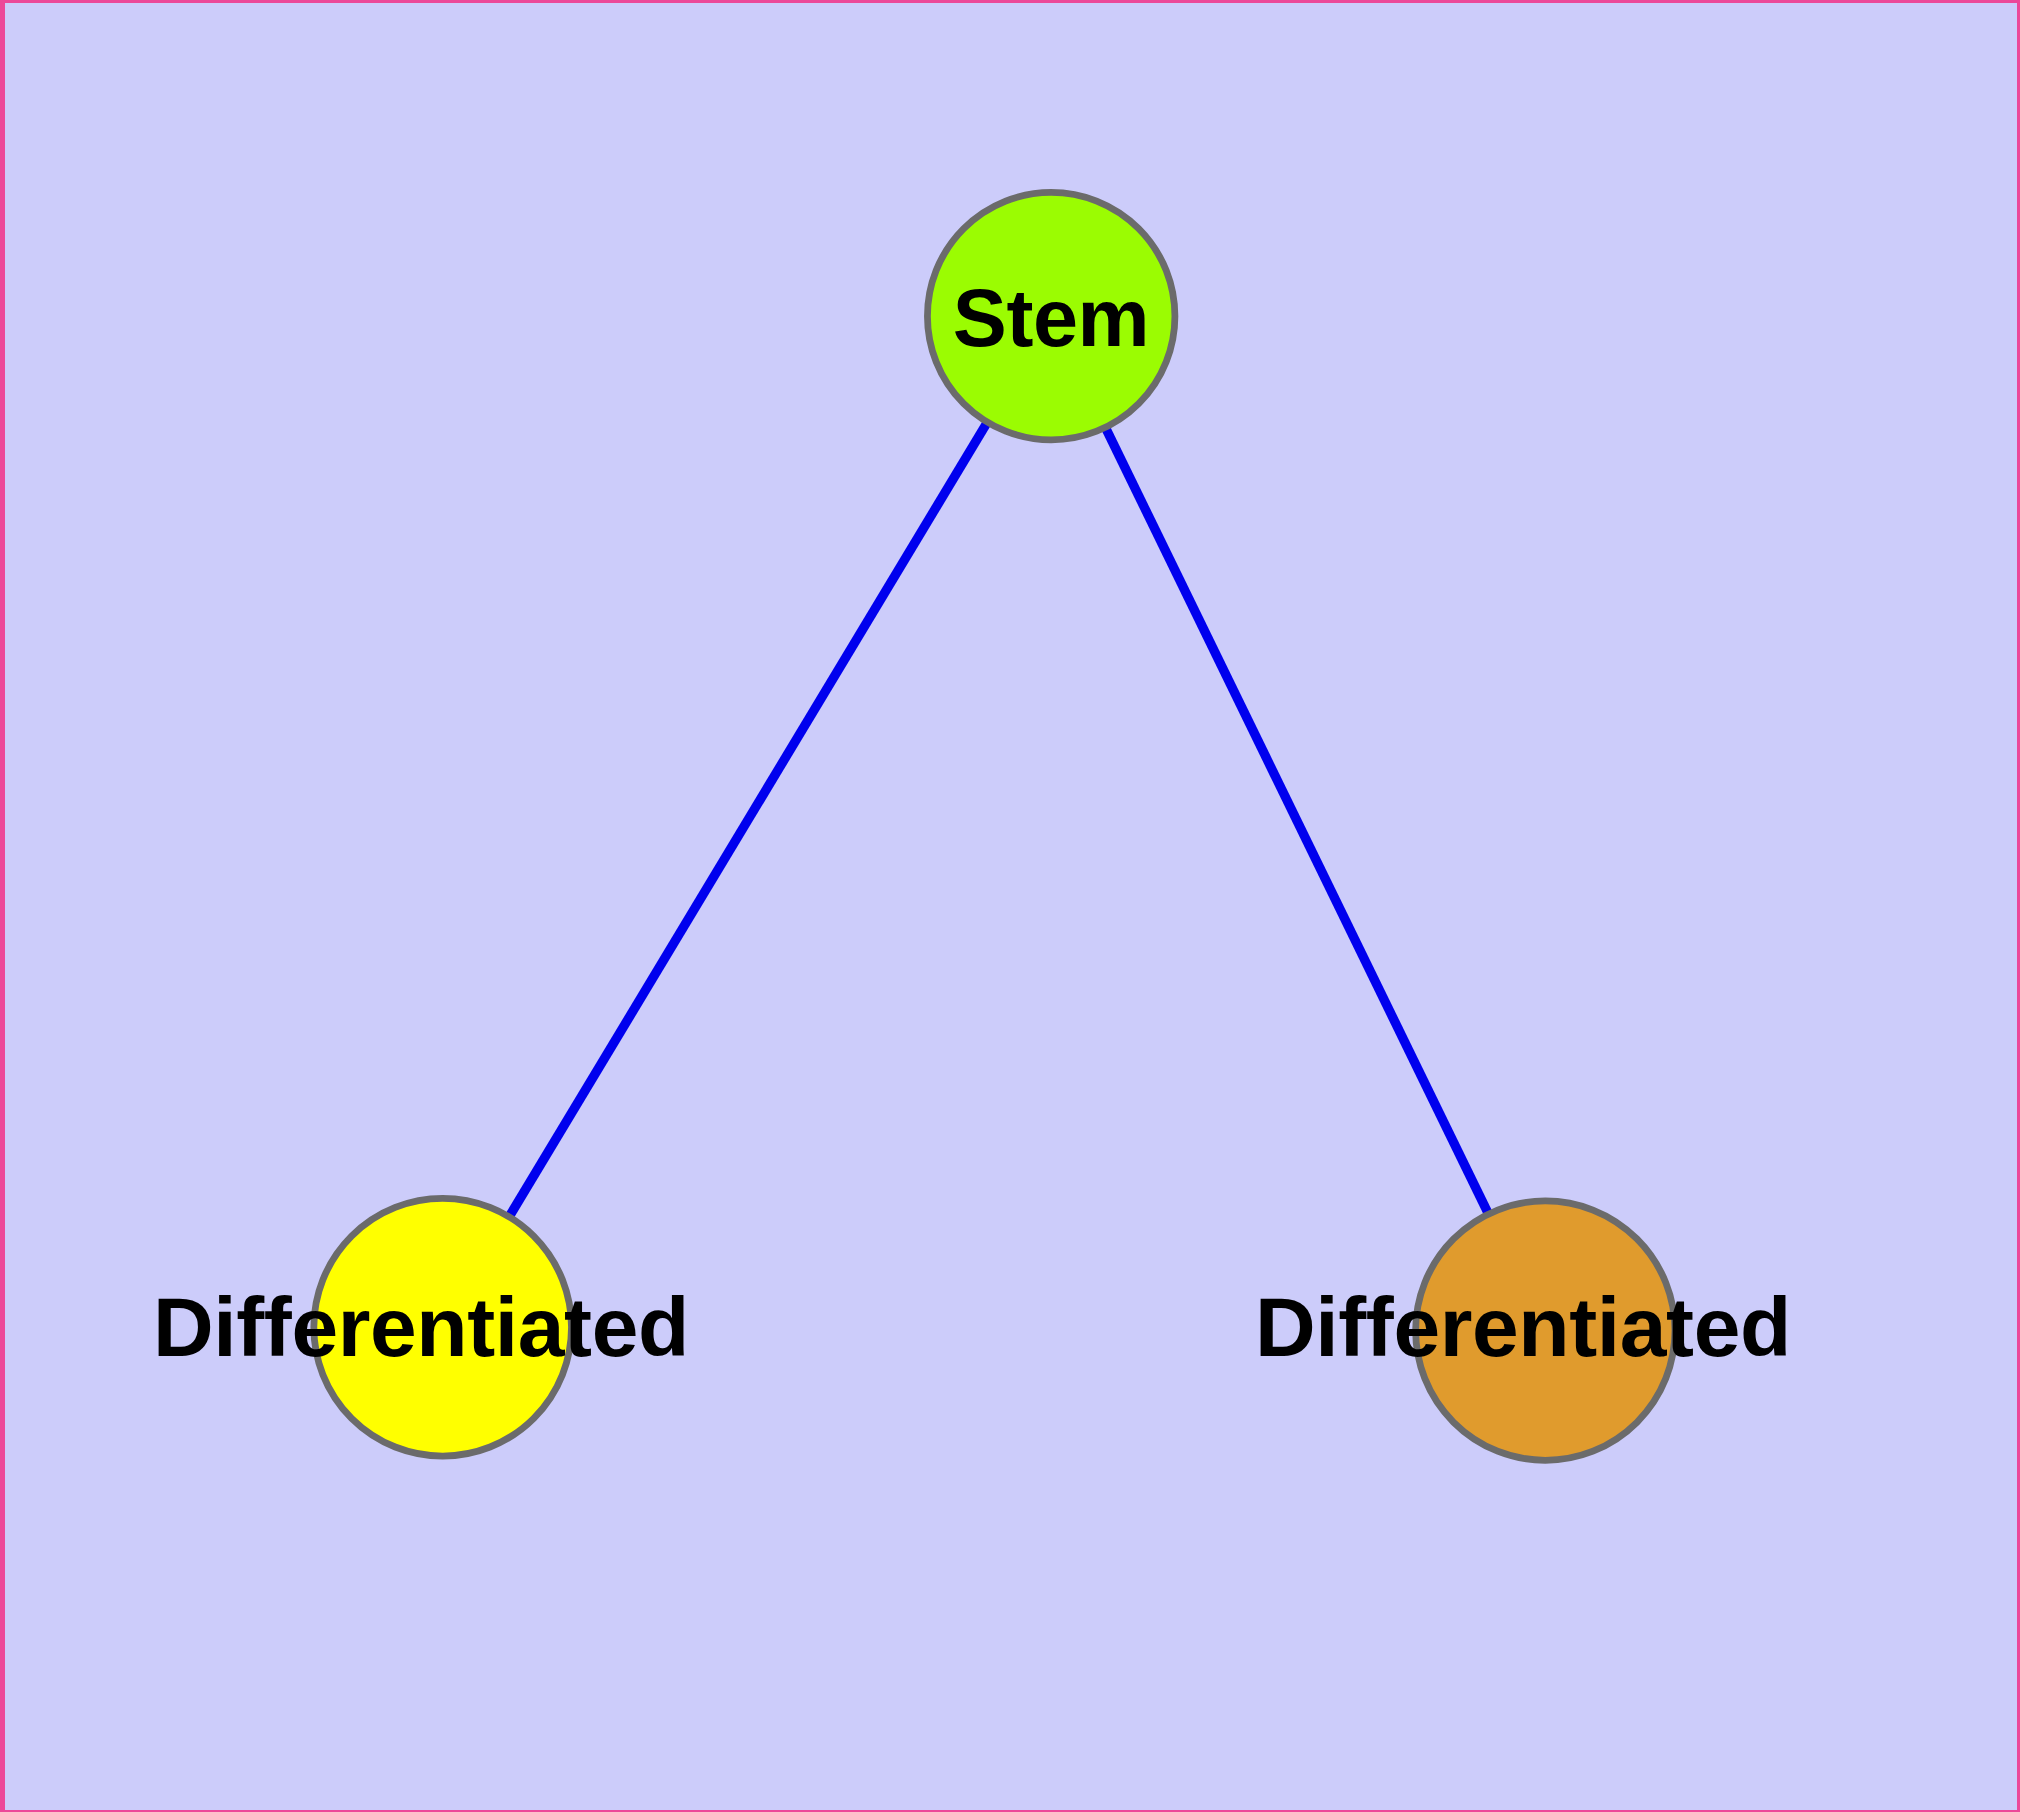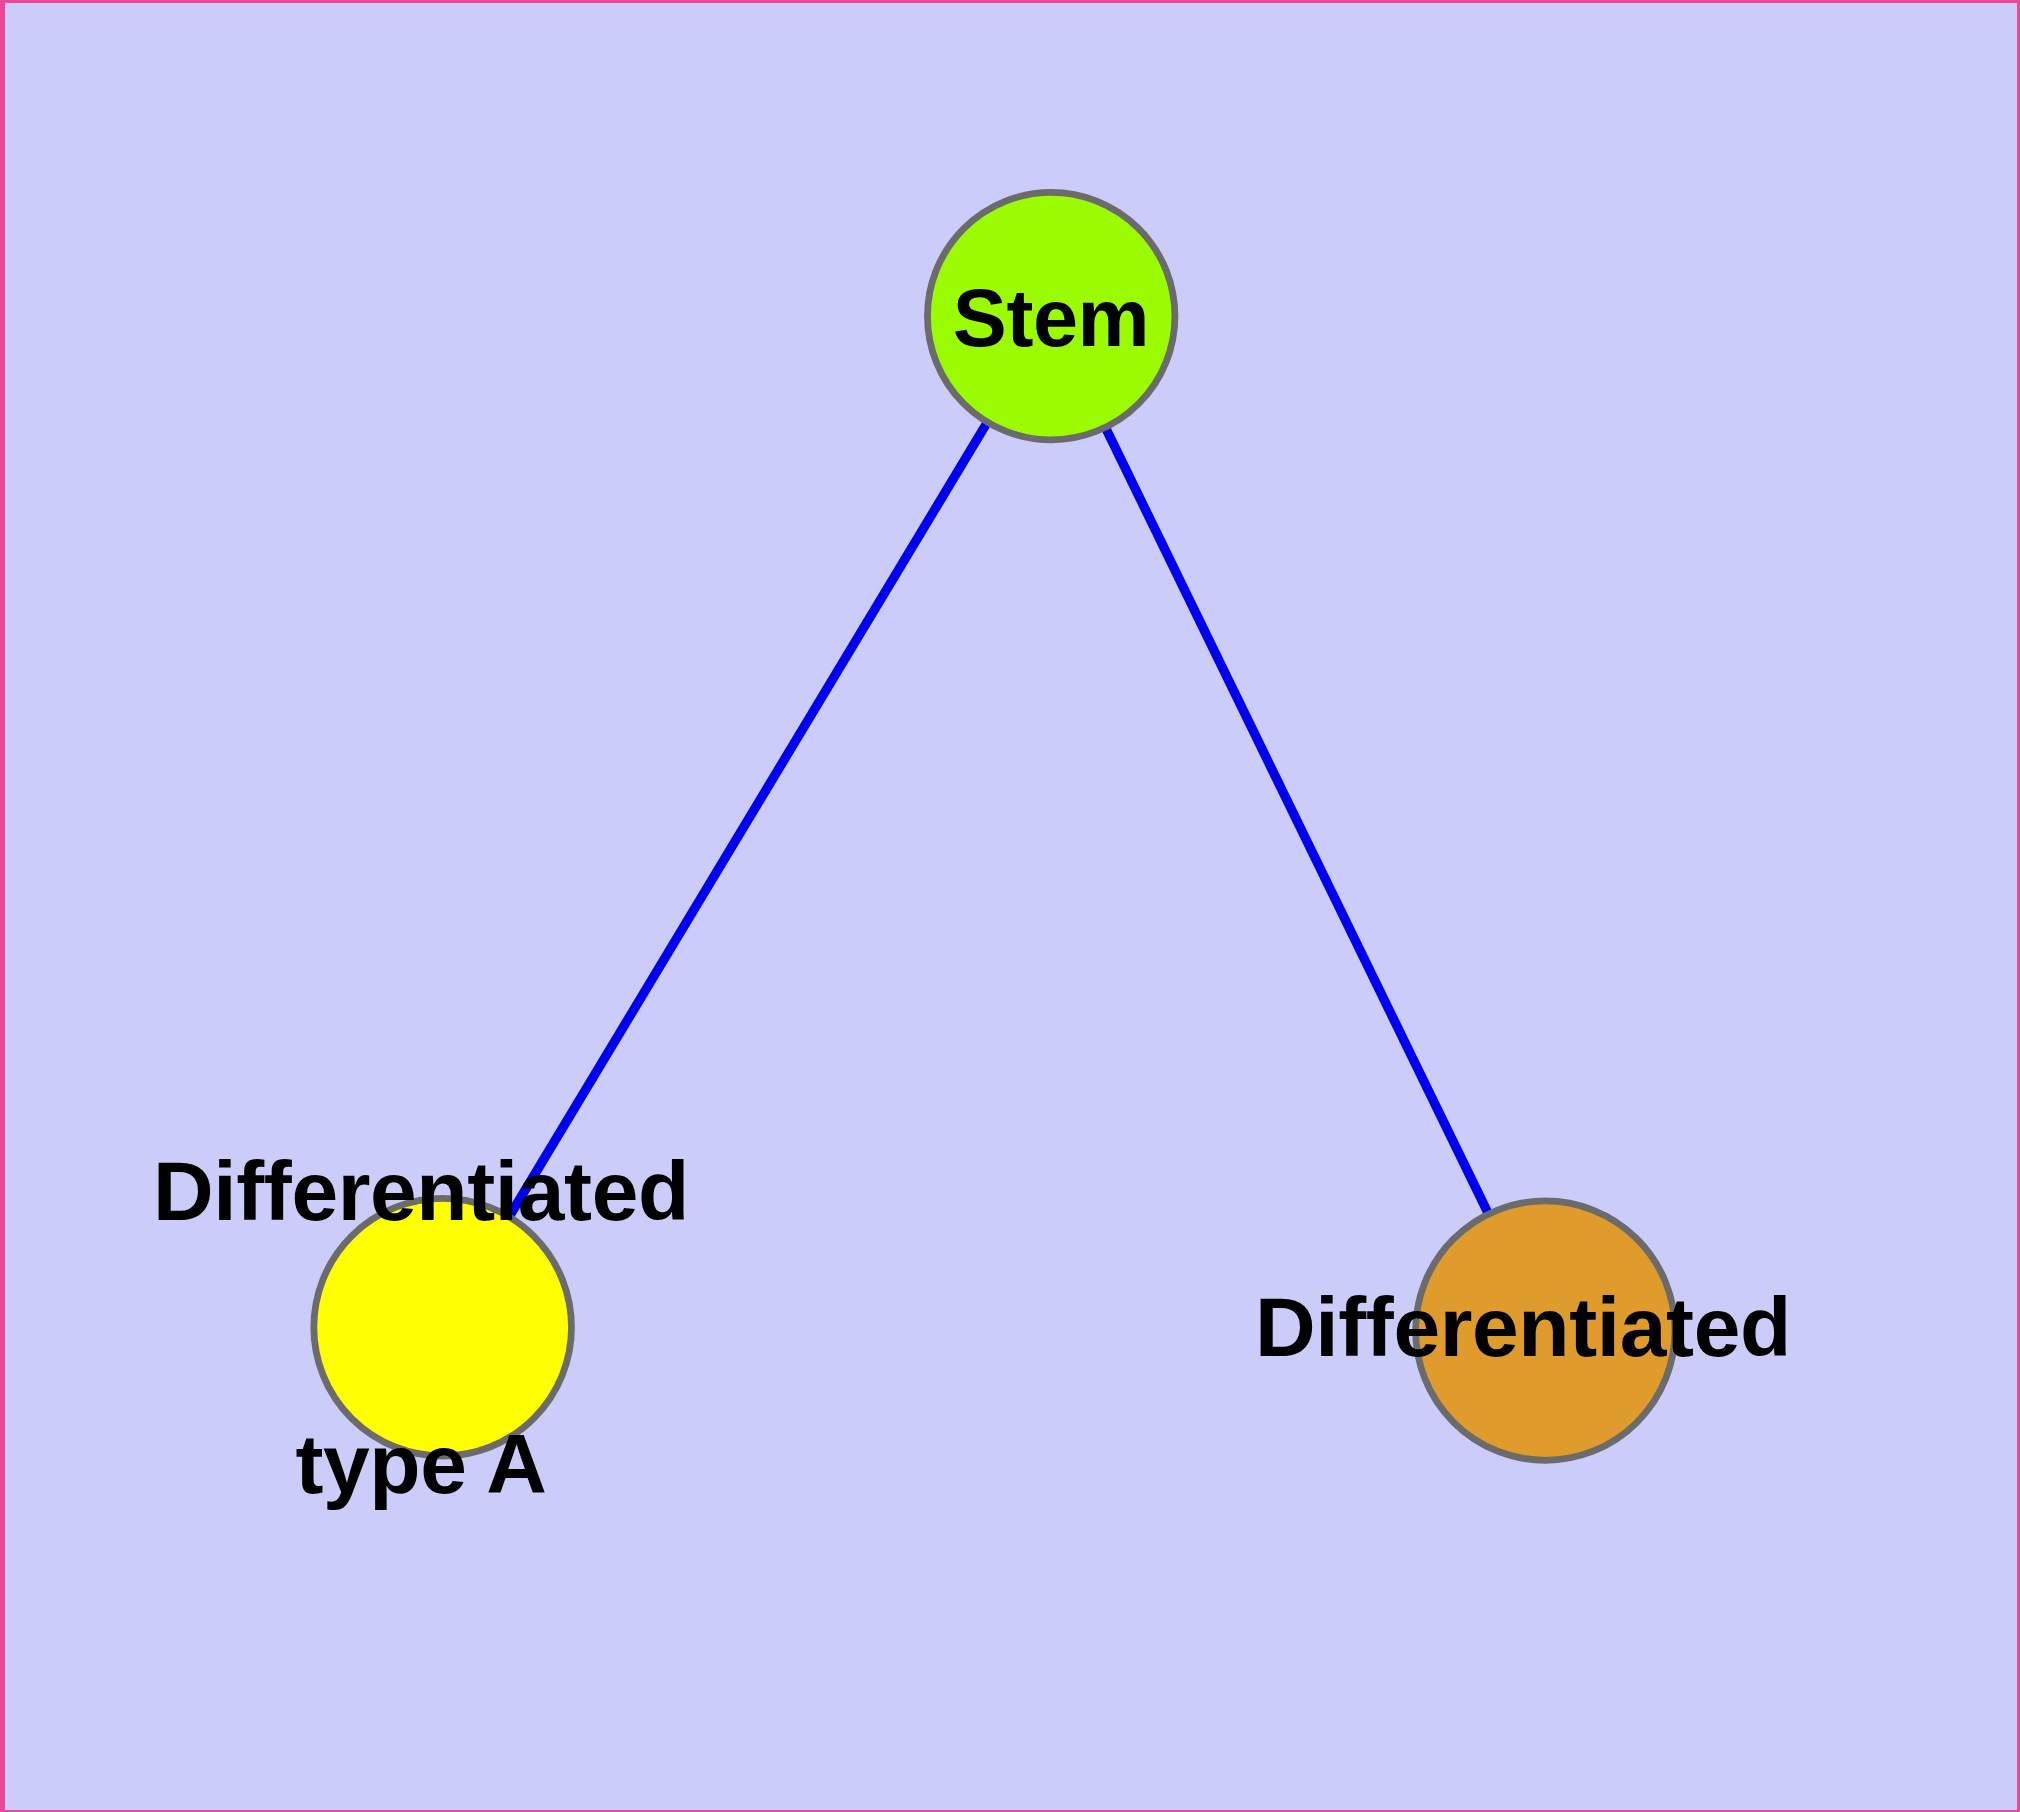--- a/index.html
+++ b/index.html
@@ -65,21 +65,20 @@
       <circle cx="522" cy="1566" r="152" fill="#ffff00" stroke="#6b6b6b" stroke-width="8"></circle>
       <circle cx="1823" cy="1570" r="153" fill="#e09b2d" stroke="#6b6b6b" stroke-width="8"></circle>
       <circle cx="1240" cy="373" r="146" fill="#9bfc02" stroke="#6b6b6b" stroke-width="8"></circle>
     </g>
   </svg>
 
   <div class="node-label label-stem" style="left:1051px; top:319px;">Stem</div>
 
   <div class="node-label label-typeA" style="left:421px; top:1328px;">
     <div>Differentiated</div>
-    <div>type A</div>
   </div>
 
   <div class="node-label label-typeB" style="left:1523px; top:1328px;">
     <div>Differentiated</div>
   </div>
 
 </div>
 
 
 </body></html>

